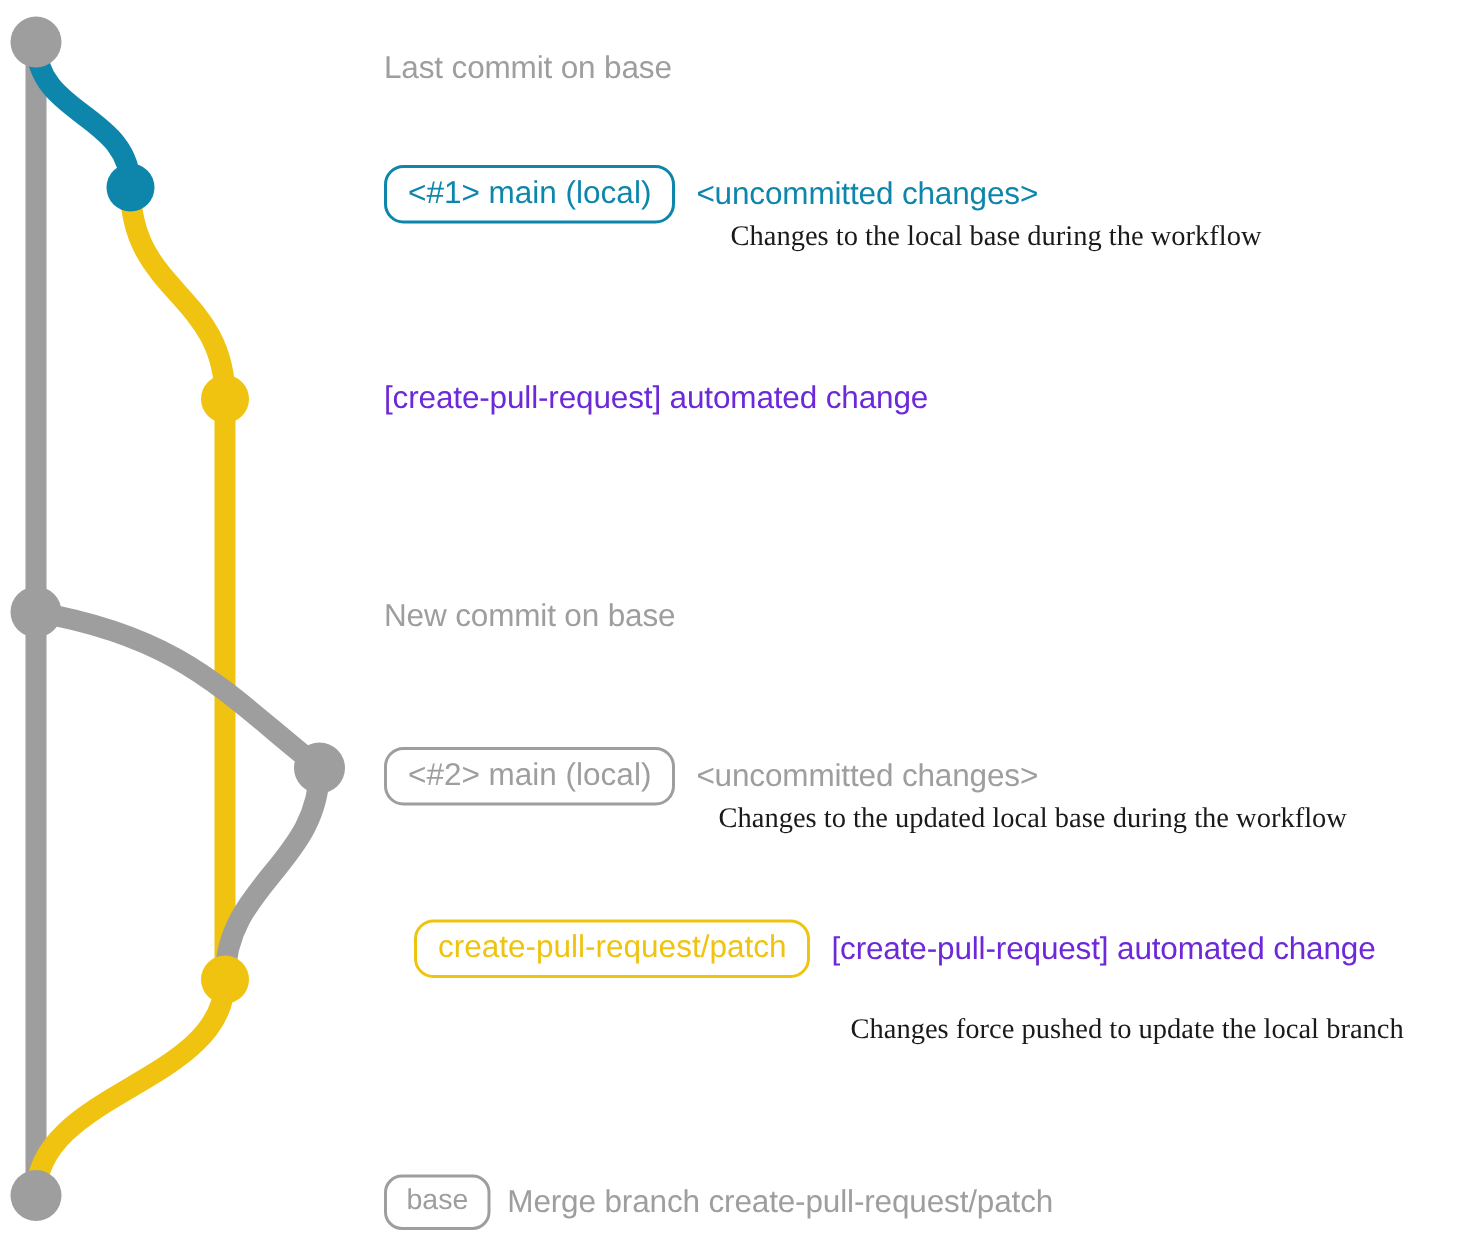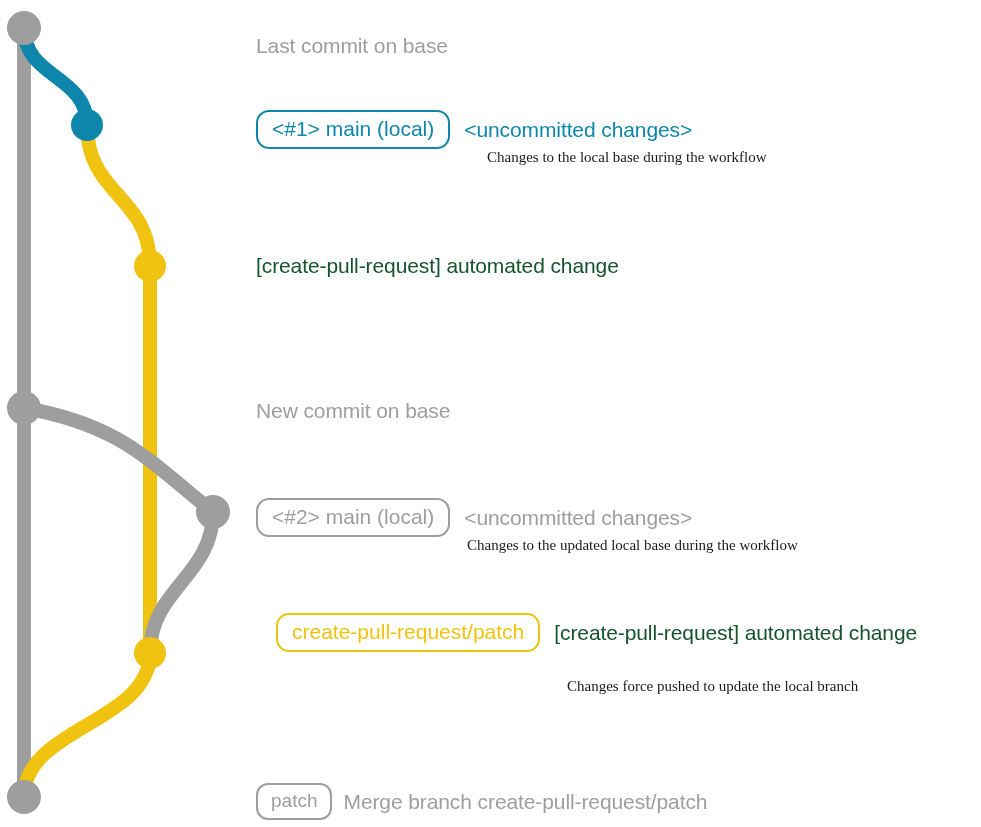--- a/index.html
+++ b/index.html
@@ -38,21 +38,21 @@
   }
   .headline {
     font-family: "Liberation Sans", sans-serif;
     font-size: 21px;
     line-height: 26px;
     letter-spacing: -0.1px;
     white-space: nowrap;
   }
   .headline.gray   { color: #9e9e9e; }
   .headline.teal   { color: #0e86ac; }
-  .headline.yellow { color: #14532d; }
+  .headline.yellow { color: #6d28d9; }
 
   .pill {
     display: inline-block;
     box-sizing: border-box;
     border-radius: 13px;
     border: 2px solid #9e9e9e;
     padding: 5px 14px 6px 14px;
     font-family: "Liberation Sans", sans-serif;
     font-size: 21px;
     line-height: 24px;
@@ -69,21 +69,21 @@
     padding: 4px 13px 5px 13px;
     border-width: 2px;
     border-radius: 12px;
   }
 
   .pill-gap { display: inline-block; width: 14px; }
   .pill-gap.narrow { width: 11px; }
 
   .desc {
     font-family: "Liberation Serif", serif;
-    font-size: 15px;
+    font-size: 19px;
     line-height: 23px;
     color: #1a1a1a;
     white-space: nowrap;
   }
 </style>
 </head>
 <body>
 
 <div id="canvas">
 
@@ -130,32 +130,32 @@
 
   <div class="row" style="left:256px; top:398px;">
     <span class="headline gray">New commit on base</span>
   </div>
 
   <div class="row" style="left:256px; top:498px;">
     <span class="pill gray">&lt;#2&gt; main (local)</span>
     <span class="pill-gap"></span>
     <span class="headline gray">&lt;uncommitted changes&gt;</span>
   </div>
-  <div class="row-stack" style="left:467px; top:534px;">
+  <div class="row-stack" style="left:479px; top:534px;">
     <span class="desc">Changes to the updated local base during the workflow</span>
   </div>
 
   <div class="row" style="left:256px; top:613px;padding-left:20px;">
     <span class="pill yellow">create-pull-request/patch</span>
     <span class="pill-gap"></span>
     <span class="headline yellow">[create-pull-request] automated change</span>
   </div>
   <div class="row-stack" style="left:567px; top:675px;">
     <span class="desc">Changes force pushed to update the local branch</span>
   </div>
 
   <div class="row" style="left:256px; top:783px;">
-    <span class="pill gray small">patch</span>
+    <span class="pill gray small">base</span>
     <span class="pill-gap narrow"></span>
     <span class="headline gray">Merge branch create-pull-request/patch</span>
   </div>
 
 </div>
 
 </body></html>

